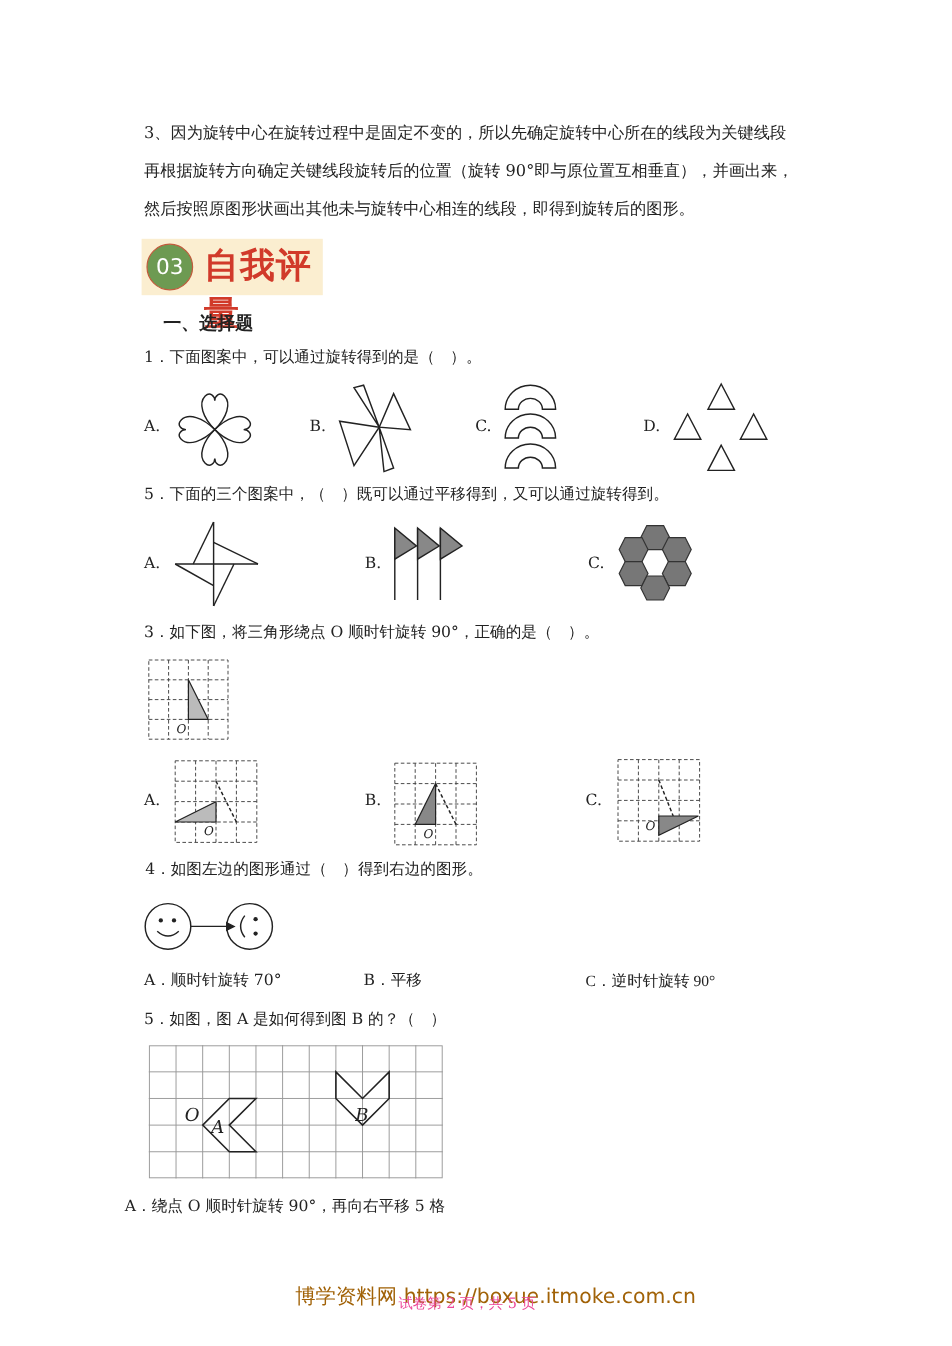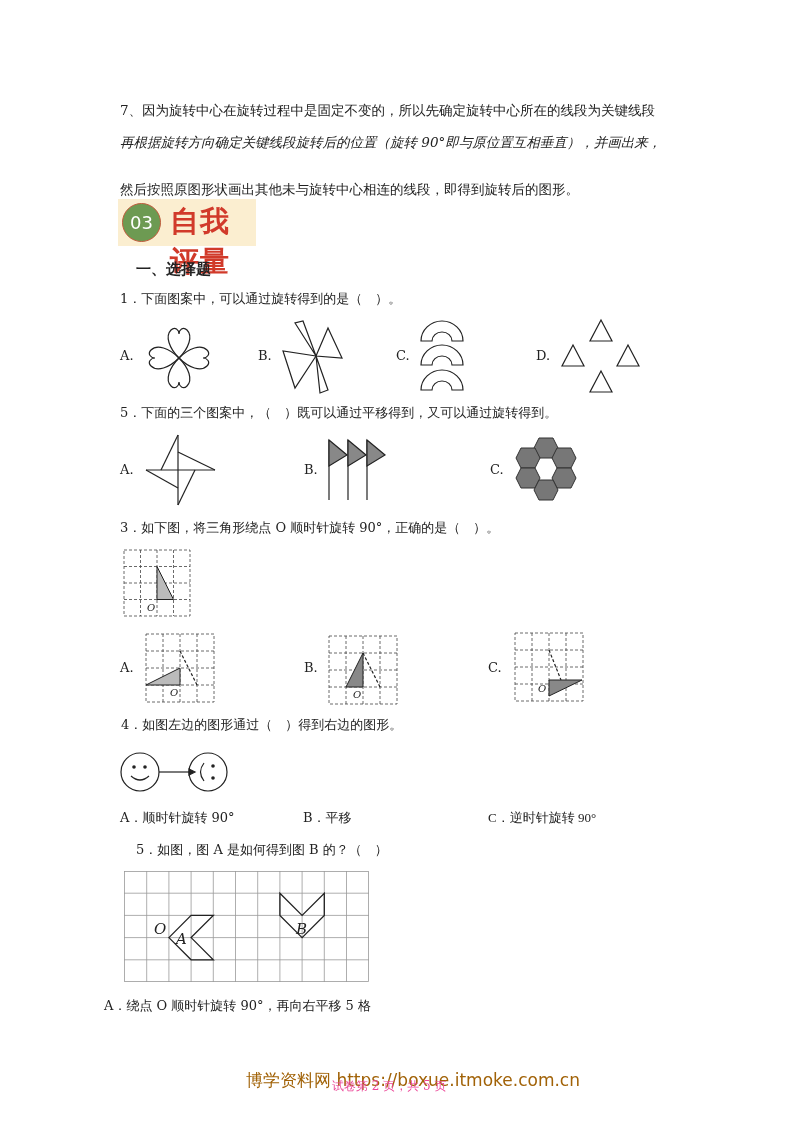--- a/index.html
+++ b/index.html
@@ -1,39 +1,39 @@
 <!DOCTYPE html>
 <html><head>
 <meta charset="utf-8">
 <style>
   html,body{margin:0;padding:0;background:#fff;}
   body{width:793px;height:1122px;position:relative;overflow:hidden;
        font-family:"DejaVu Serif","Liberation Serif",serif;color:#222;}
   .abs{position:absolute;}
   .txt{font-size:13px;line-height:20px;white-space:nowrap;}
   .para{left:120px;font-size:13.5px;white-space:nowrap;}
-  .banner{left:118px;top:199px;width:138px;height:47px;background:#fbeed0;}
+  .banner{left:118px;top:199px;width:151px;height:47px;background:#fbeed0;}
   .badge{position:absolute;left:4px;top:4px;width:39px;height:39px;border-radius:50%;
          background:#6d9a52;border:1.5px solid #c15b3c;box-sizing:border-box;color:#fff;
          font-family:"DejaVu Sans","Liberation Sans",sans-serif;font-size:18px;
          display:flex;align-items:center;justify-content:center;}
   .banner-title{position:absolute;left:52px;top:3px;font-size:29px;font-weight:bold;
          color:#d13a2a;font-family:"DejaVu Sans","Liberation Sans",sans-serif;letter-spacing:1px;}
   .section{left:136px;top:260px;font-size:15px;font-weight:bold;font-family:"DejaVu Sans","Liberation Sans",sans-serif;}
   .opt{font-size:13px;}
   svg{position:absolute;overflow:visible;}
   .watermark{left:246px;top:1069px;font-size:17px;color:#a16207;font-family:"DejaVu Sans","Liberation Sans",sans-serif;}
   .footer{left:332px;top:1078px;font-size:12px;color:#ec4899;}
 </style>
 </head>
 <body>
 
-<div class="abs para" style="top:102px;">7、因为旋转中心在旋转过程中是固定不变的，所以先确定旋转中心所在的线段为关键线段</div>
-<div class="abs para" style="top:134px;font-style:italic;">再根据旋转方向确定关键线段旋转后的位置（旋转 90°即与原位置互相垂直），并画出来，</div>
-<div class="abs para" style="top:165px;margin-top:16px;">然后按照原图形状画出其他未与旋转中心相连的线段，即得到旋转后的图形。</div>
+<div class="abs para" style="top:102px;">3、因为旋转中心在旋转过程中是固定不变的，所以先确定旋转中心所在的线段为关键线段</div>
+<div class="abs para" style="top:134px;">再根据旋转方向确定关键线段旋转后的位置（旋转 90°即与原位置互相垂直），并画出来，</div>
+<div class="abs para" style="top:165px;">然后按照原图形状画出其他未与旋转中心相连的线段，即得到旋转后的图形。</div>
 
 <div class="abs banner">
   <div class="badge">03</div>
   <div class="banner-title">自我评量</div>
 </div>
 
 <div class="abs section">一、选择题</div>
 
 <div class="abs txt" style="left:120px;top:289px;">1．下面图案中，可以通过旋转得到的是（　）。</div>
 <div class="abs opt" style="left:120px;top:348px;">A.</div>
@@ -178,25 +178,25 @@
     <line x1="40" y1="20" x2="70" y2="20"></line>
     <polygon points="70,17 76,20 70,23" fill="#222"></polygon>
     <circle cx="89" cy="20" r="19"></circle>
     <path d="M85 11 Q78 20 85 29"></path>
   </g>
   <circle cx="15" cy="15" r="1.8" fill="#222"></circle>
     <circle cx="26" cy="15" r="1.8" fill="#222"></circle>
   <circle cx="94" cy="14" r="1.8" fill="#222"></circle>
     <circle cx="94" cy="26" r="1.8" fill="#222"></circle>
 </svg>
-<div class="abs txt" style="left:120px;top:808px;">A．顺时针旋转 90°</div>
+<div class="abs txt" style="left:120px;top:808px;">A．顺时针旋转 70°</div>
 <div class="abs txt" style="left:303px;top:808px;">B．平移</div>
 <div class="abs txt" style="left:488px;top:808px;font-family:Liberation Serif, serif;">C．逆时针旋转 90°</div>
 
-<div class="abs txt" style="left:136px;top:840px;">5．如图，图 A 是如何得到图 B 的？（　）</div>
+<div class="abs txt" style="left:120px;top:840px;">5．如图，图 A 是如何得到图 B 的？（　）</div>
 <svg style="left:124px;top:871px" width="246" height="112" viewBox="0 0 246 112">
   <g fill="none" stroke="#999" stroke-width="0.8">
     <rect x="0.5" y="0.5" width="244" height="110"></rect>
     <line x1="22.7" y1="0" x2="22.7" y2="111"></line>
       <line x1="44.9" y1="0" x2="44.9" y2="111"></line>
     <line x1="67.1" y1="0" x2="67.1" y2="111"></line>
       <line x1="89.3" y1="0" x2="89.3" y2="111"></line>
     <line x1="111.5" y1="0" x2="111.5" y2="111"></line>
       <line x1="133.7" y1="0" x2="133.7" y2="111"></line>
     <line x1="155.9" y1="0" x2="155.9" y2="111"></line>

